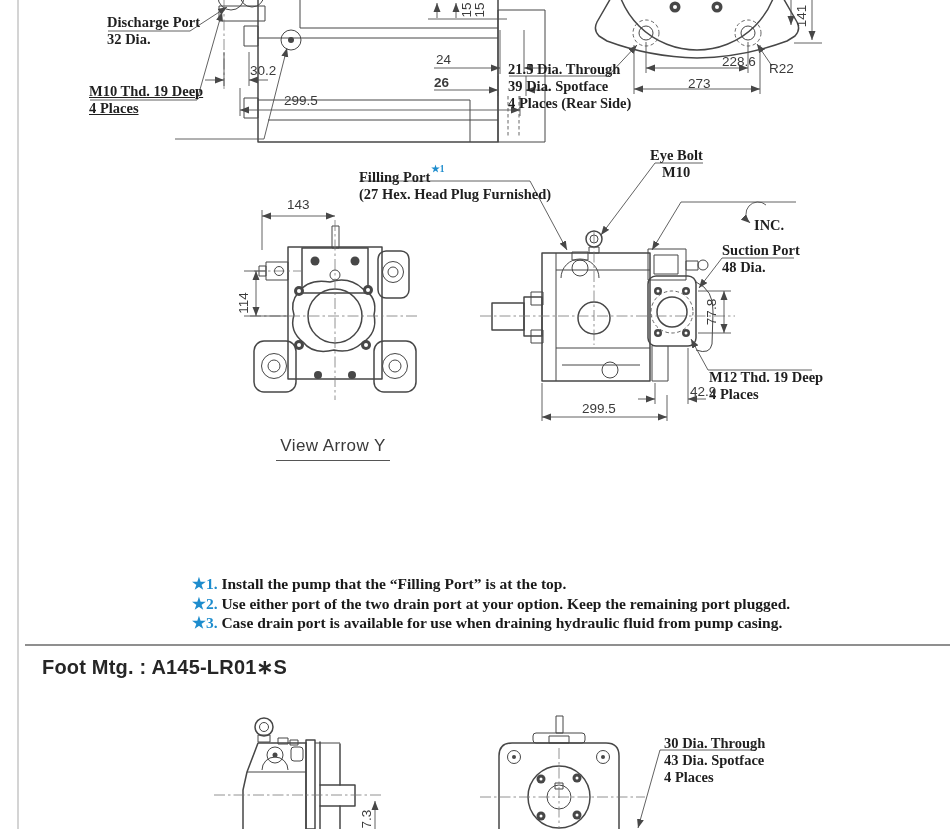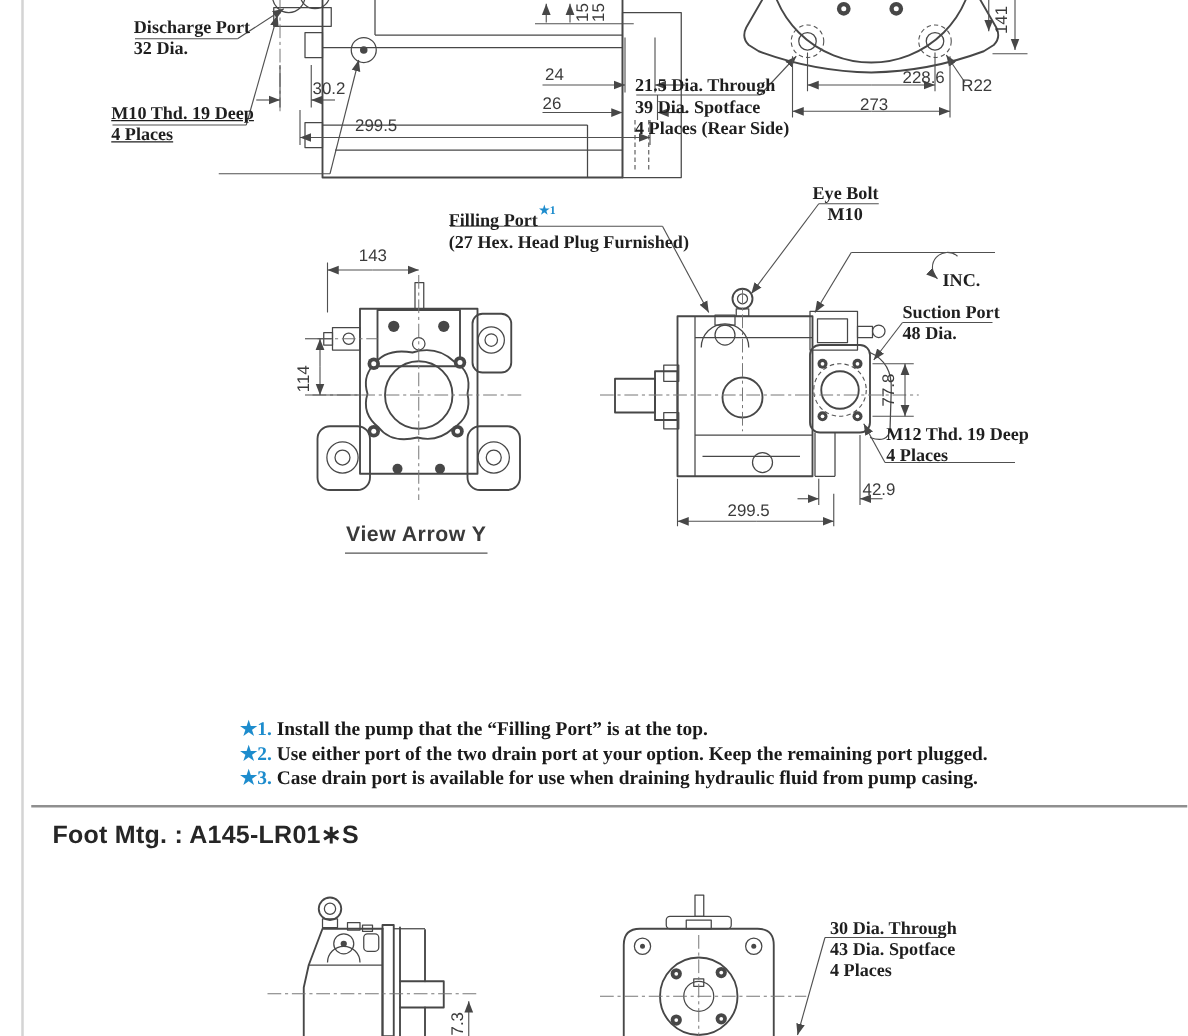--- a/index.html
+++ b/index.html
@@ -314,53 +314,53 @@
     <div class="ln" style="padding-left:12px;">M10</div>
   </div>
 
   <div class="sl" style="left:754px;top:217px;">INC.</div>
 
   <div class="sl" style="left:722px;top:242px;">
     <div class="ln">Suction Port</div>
     <div class="ln">48 Dia.</div>
   </div>
 
-  <div class="sl" style="left:709px;top:340px;">
+  <div class="sl" style="left:709px;top:369px;">
     <div class="ln">M12 Thd. 19 Deep</div>
     <div class="ln">4 Places</div>
   </div>
 
   <div class="sl" style="left:664px;top:735px;">
     <div class="ln">30 Dia. Through</div>
     <div class="ln">43 Dia. Spotface</div>
     <div class="ln">4 Places</div>
   </div>
 
   <div class="dm" style="left:250px;top:63px;">30.2</div>
   <div class="dm" style="left:436px;top:52px;">24</div>
-  <div class="dm" style="left:434px;top:75px;">26</div>
+  <div class="dm" style="left:434px;top:75px;font-weight:bold;">26</div>
   <div class="dm" style="left:284px;top:93px;">299.5</div>
   <div class="dm rot" style="left:466px;top:10px;">15</div>
   <div class="dm rot" style="left:479px;top:10px;">15</div>
 
   <div class="dm" style="left:674px;top:54px;margin-left:48px;">228.6</div>
   <div class="dm" style="left:688px;top:76px;">273</div>
   <div class="dm" style="left:769px;top:61px;">R22</div>
   <div class="dm rot" style="left:801px;top:16px;">141</div>
 
   <div class="dm" style="left:287px;top:197px;">143</div>
   <div class="dm rot" style="left:243px;top:303px;">114</div>
 
   <div class="dm rot" style="left:711px;top:312px;">77.8</div>
   <div class="dm" style="left:690px;top:384px;">42.9</div>
   <div class="dm" style="left:582px;top:401px;">299.5</div>
 
   <div class="dm rot" style="left:366px;top:819px;">7.3</div>
 
-  <div class="cap" style="left:276px;top:418px;width:114px;font-weight:bold;">View Arrow Y</div>
+  <div class="cap" style="left:276px;top:436px;width:114px;">View Arrow Y</div>
 
   <div class="fn" style="left:192px;top:574px;">
     <div>
       <span class="mk" style="color:#1d8ccd;">★1.</span>
       <span>Install the pump that the “Filling Port” is at the top.</span>
     </div>
     <div>
       <span class="mk" style="color:#1d8ccd;">★2.</span>
       <span>Use either port of the two drain port at your option. Keep the remaining port plugged.</span>
     </div>

